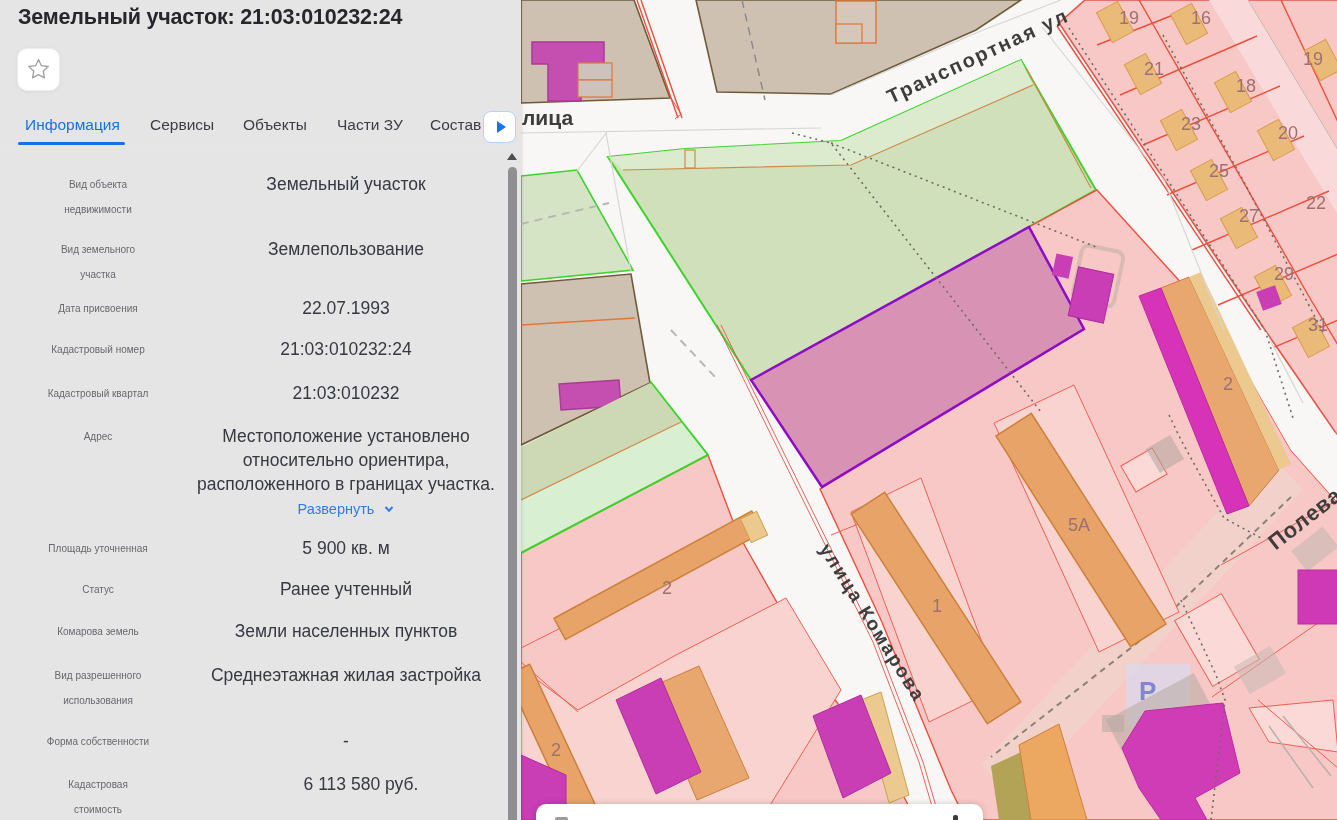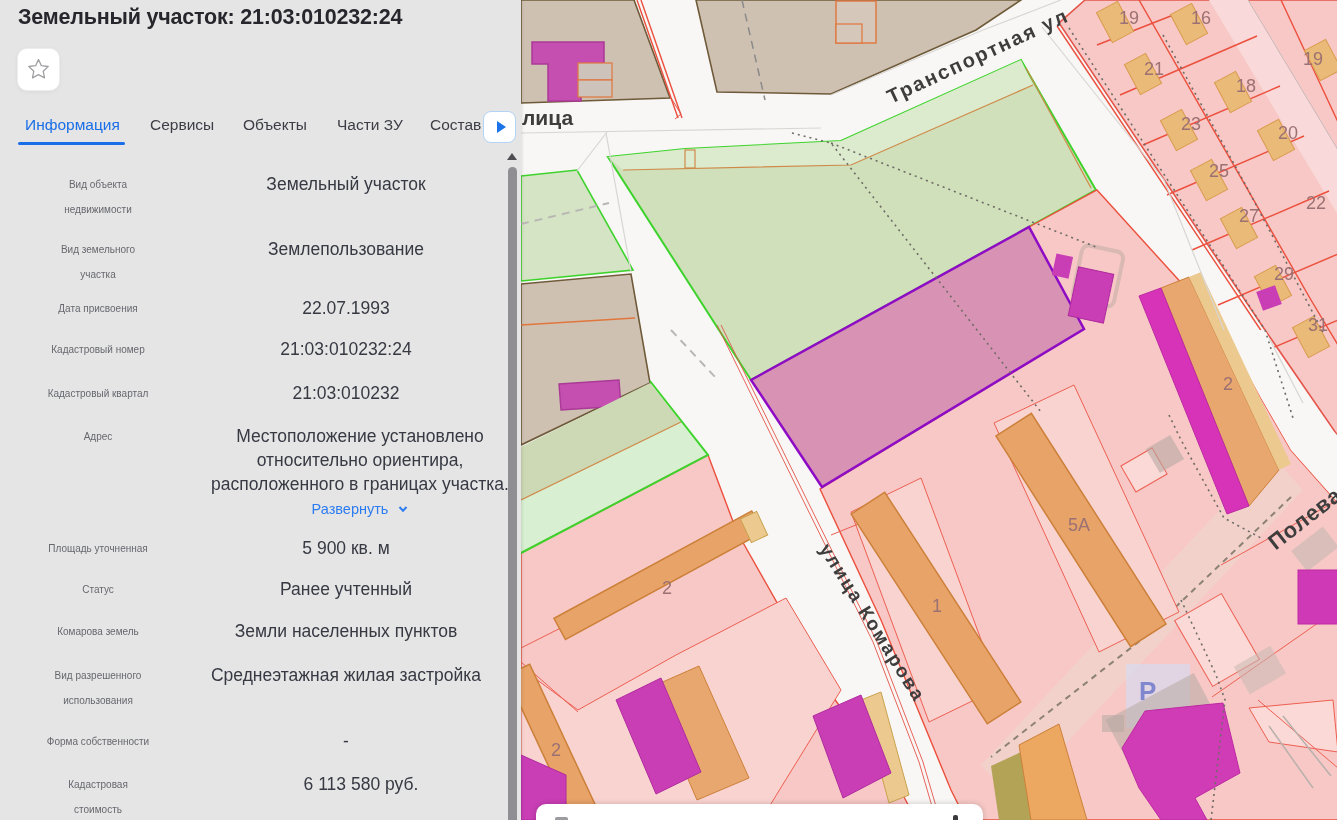--- a/index.html
+++ b/index.html
@@ -229,21 +229,21 @@
   <div class="lbl" style="top:296px;">Дата присвоения</div>
   <div class="val" style="top:296px;">22.07.1993</div>
 
   <div class="lbl" style="top:337px;">Кадастровый номер</div>
   <div class="val" style="top:337px;">21:03:010232:24</div>
 
   <div class="lbl" style="top:381px;">Кадастровый квартал</div>
   <div class="val" style="top:381px;">21:03:010232</div>
 
   <div class="lbl" style="top:424px;">Адрес</div>
-  <div class="val" style="top:424px;margin-left:14px;">Местоположение установлено<br>относительно ориентира,<br>расположенного в границах участка.<br>
+  <div class="val" style="top:424px;">Местоположение установлено<br>относительно ориентира,<br>расположенного в границах участка.<br>
     <span class="link">Развернуть</span><svg class="chev" viewBox="0 0 10 10">
         <path d="M1.5 3 L5 6.8 L8.5 3" fill="none" stroke="#2b7cf0" stroke-width="2"></path>
       </svg>
   </div>
 
   <div class="lbl" style="top:536px;">Площадь уточненная</div>
   <div class="val" style="top:536px;">5 900 кв. м</div>
 
   <div class="lbl" style="top:577px;">Статус</div>
   <div class="val" style="top:577px;">Ранее учтенный</div>

